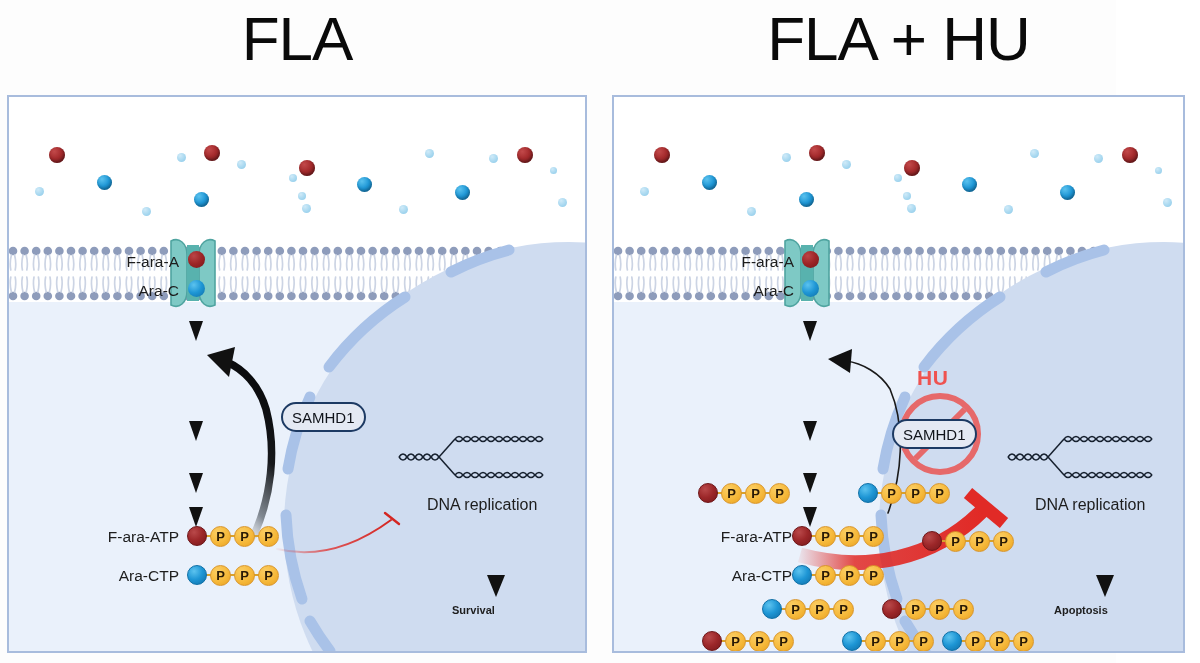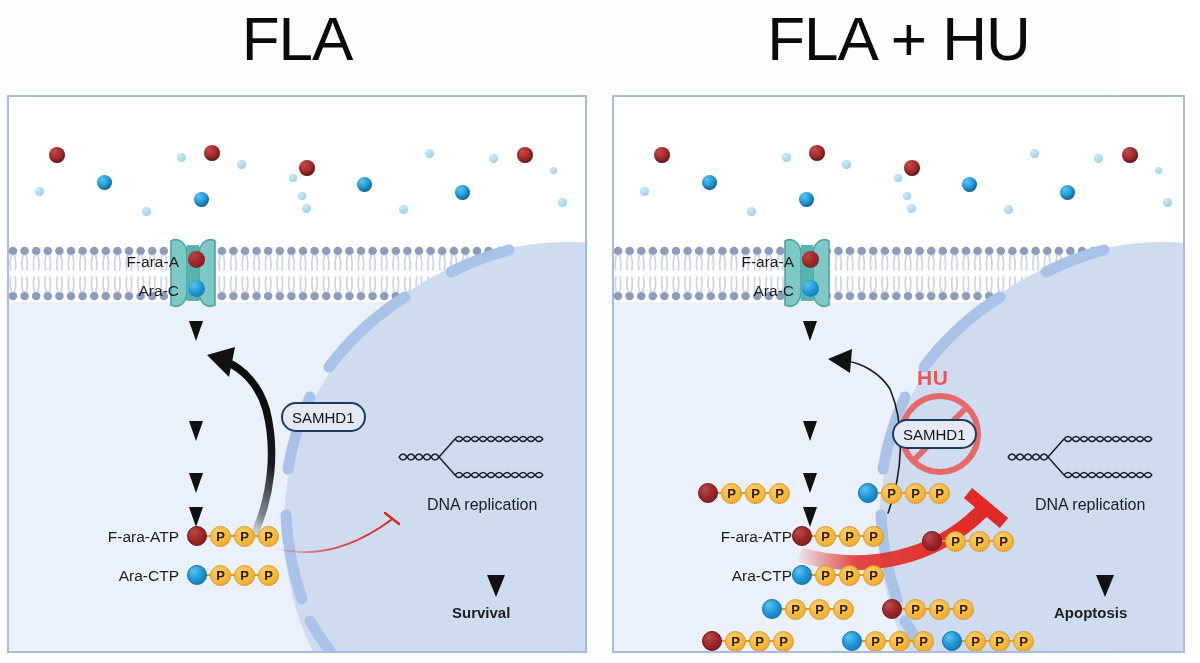--- a/index.html
+++ b/index.html
@@ -83,21 +83,21 @@
 
   
   .lbl {
     position: absolute;
     font-size: 15.5px;
     color: #1d1d1d;
     white-space: nowrap;
     line-height: 1;
   }
   .lbl.right-align { text-align: right; }
-  .lbl.bold { font-weight: 700; font-size: 15px; }
+  .lbl.bold { font-weight: 700; font-size: 11px; }
   .lbl.hu {
     color: #ef5350;
     font-weight: 700;
     font-size: 21px;
     letter-spacing: .5px;
   }
   .lbl.dna { font-size: 16px; }
 
   
   .node {

